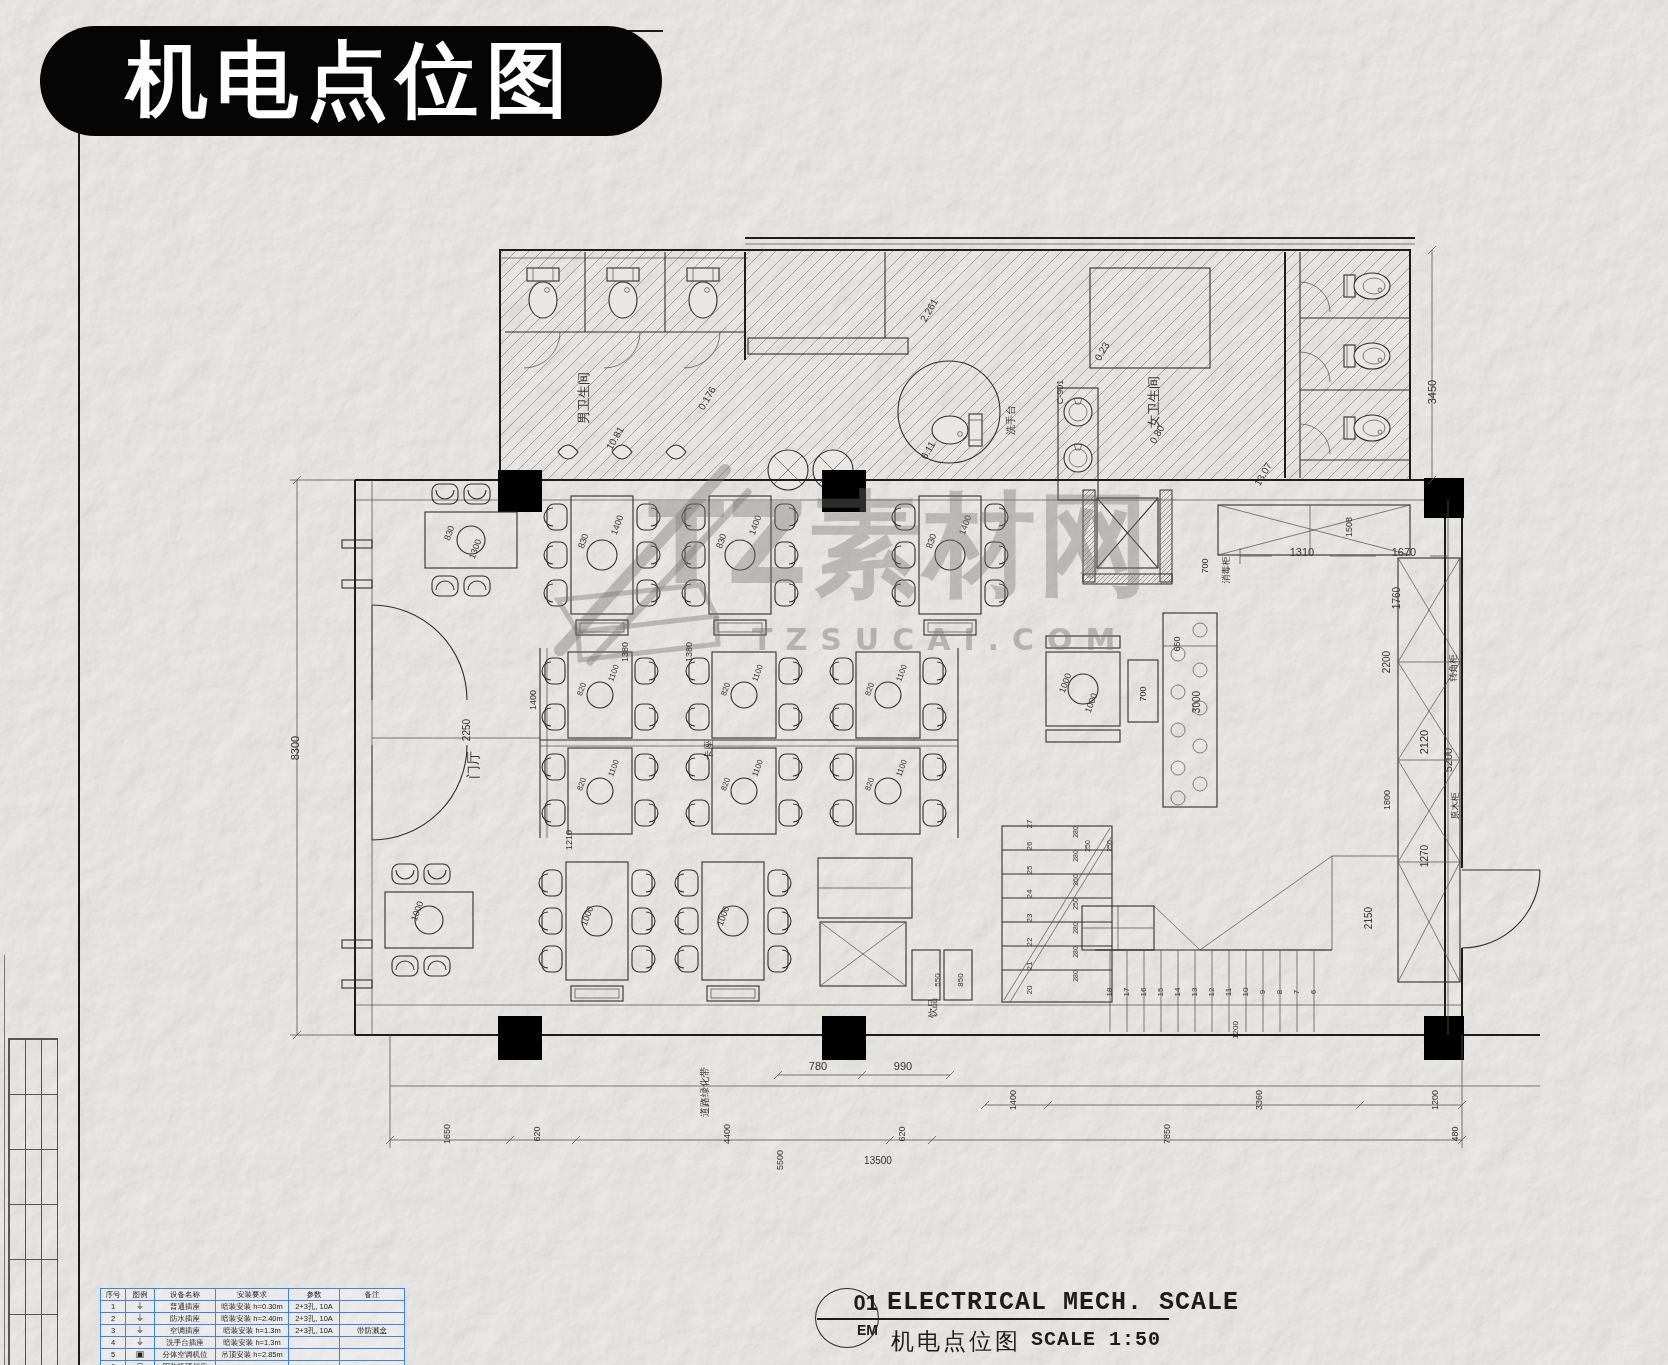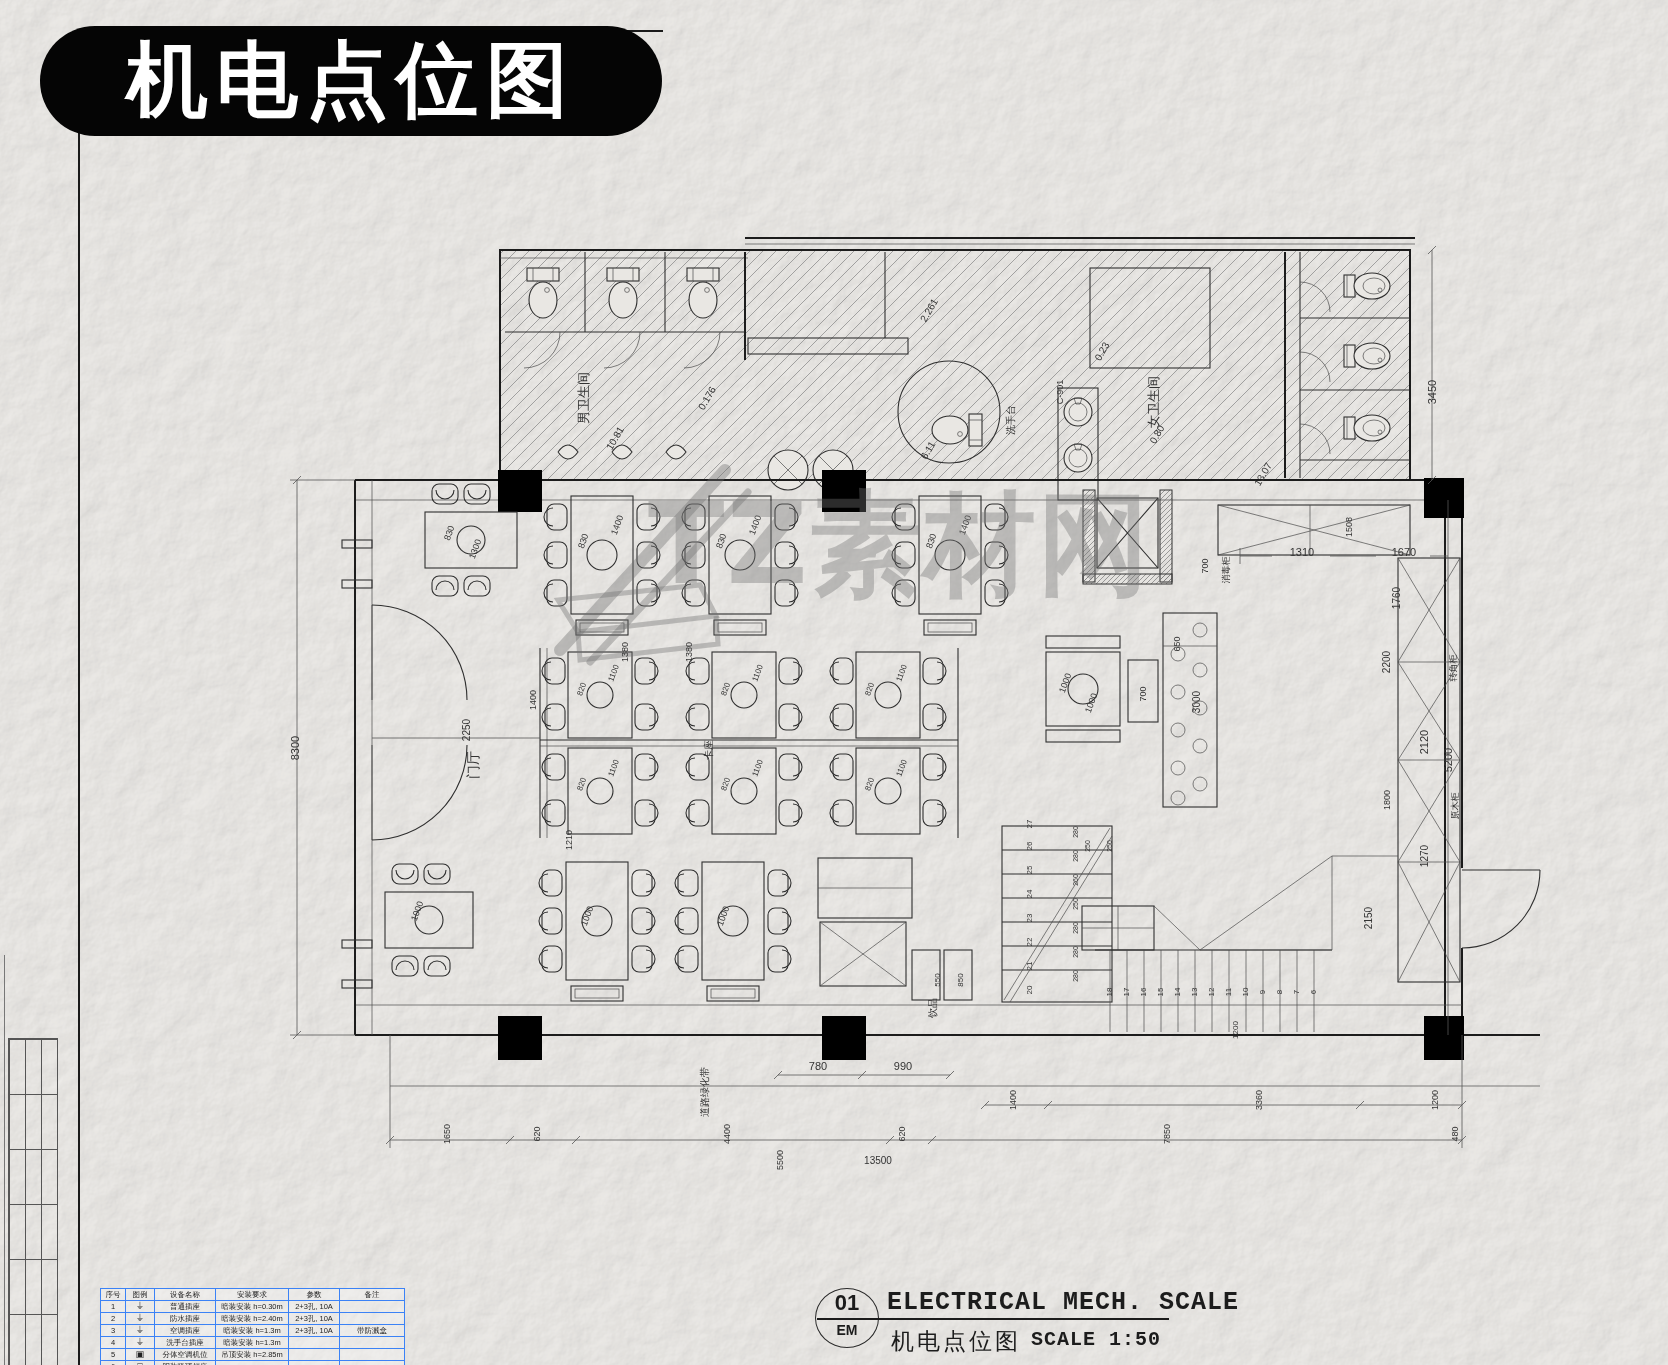--- a/index.html
+++ b/index.html
@@ -27,21 +27,21 @@
   .ln{fill:none;stroke:#2f2f2f;stroke-width:1.1;}
   .thin{fill:none;stroke:#4a4a4a;stroke-width:.7;}
   .wall{fill:none;stroke:#1c1c1c;stroke-width:2;}
   .dim{fill:none;stroke:#555;stroke-width:.8;}
   .col{fill:#000;stroke:none;}
   .fx{fill:#e9e7e3;stroke:#2f2f2f;stroke-width:1.1;}
   text.lbl{fill:#333;font-family:"Liberation Sans",sans-serif;}
   
   .tblock{position:absolute;left:815px;top:1286px;z-index:5;width:360px;color:#1c1c1c;}
   .tb-circle{position:absolute;left:0;top:2px;width:62px;height:58px;border:1.6px solid #2a2a2a;
-             border-radius:50%;text-align:center;}
+             border-radius:50%;text-align:right;}
   .tb-circle .n{display:block;font-size:22px;font-weight:700;line-height:28px;}
   .tb-circle .d{display:block;font-size:14px;font-weight:700;line-height:26px;}
   .tb-rule{position:absolute;left:2px;top:32px;width:352px;height:2.4px;background:#1c1c1c;}
   .tb-en{position:absolute;left:72px;top:2px;font-size:25px;font-weight:700;letter-spacing:1px;
          font-family:"Liberation Mono",monospace;white-space:nowrap;}
   .tb-zh{position:absolute;left:76px;top:40px;font-size:23px;letter-spacing:3px;}
   .tb-scale{position:absolute;left:216px;top:42px;font-size:20px;font-weight:700;
             font-family:"Liberation Mono",monospace;letter-spacing:1px;}
   
   .legend{position:absolute;left:100px;top:1288px;z-index:5;border-collapse:collapse;
@@ -76,20 +76,21 @@
   <div class="frame-h"></div>
   <div class="frame-v"></div>
   <div class="rev-outer"></div>
   <div class="rev"></div>
 
   <div class="banner">
     <span>机电点位图</span>
   </div>
 
   <div class="wm-brand">TZ素材网</div>
+  <div class="wm-domain">TZSUCAI.COM</div>
 
   <svg class="plan" viewBox="0 0 1668 1365">
     <defs>
       <pattern id="h45" width="13" height="13" patternUnits="userSpaceOnUse">
         <path d="M-3,16 L16,-3" stroke="#8f8f8f" stroke-width=".8" fill="none"></path>
       </pattern>
       <pattern id="hd" width="5" height="5" patternUnits="userSpaceOnUse">
         <path d="M-1,6 L6,-1" stroke="#777" stroke-width=".7" fill="none"></path>
       </pattern>
       <g id="chair">

